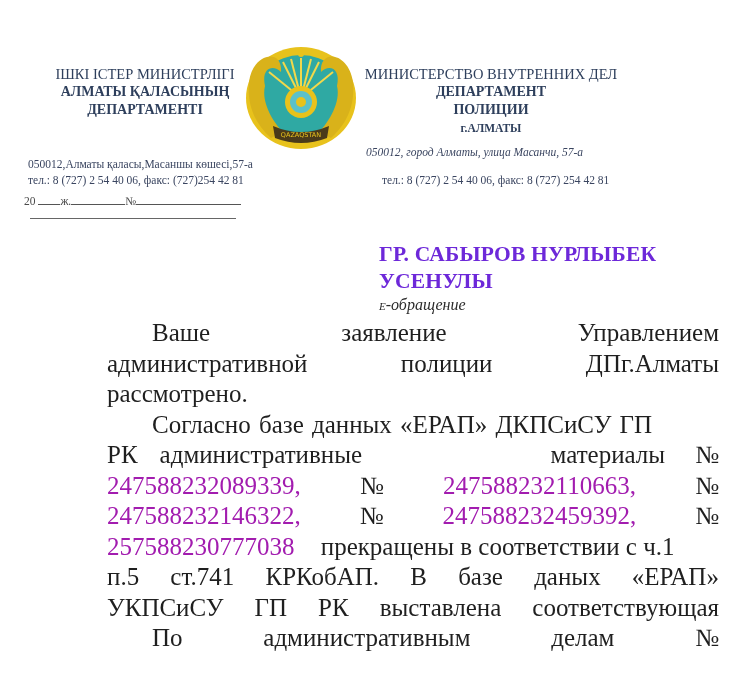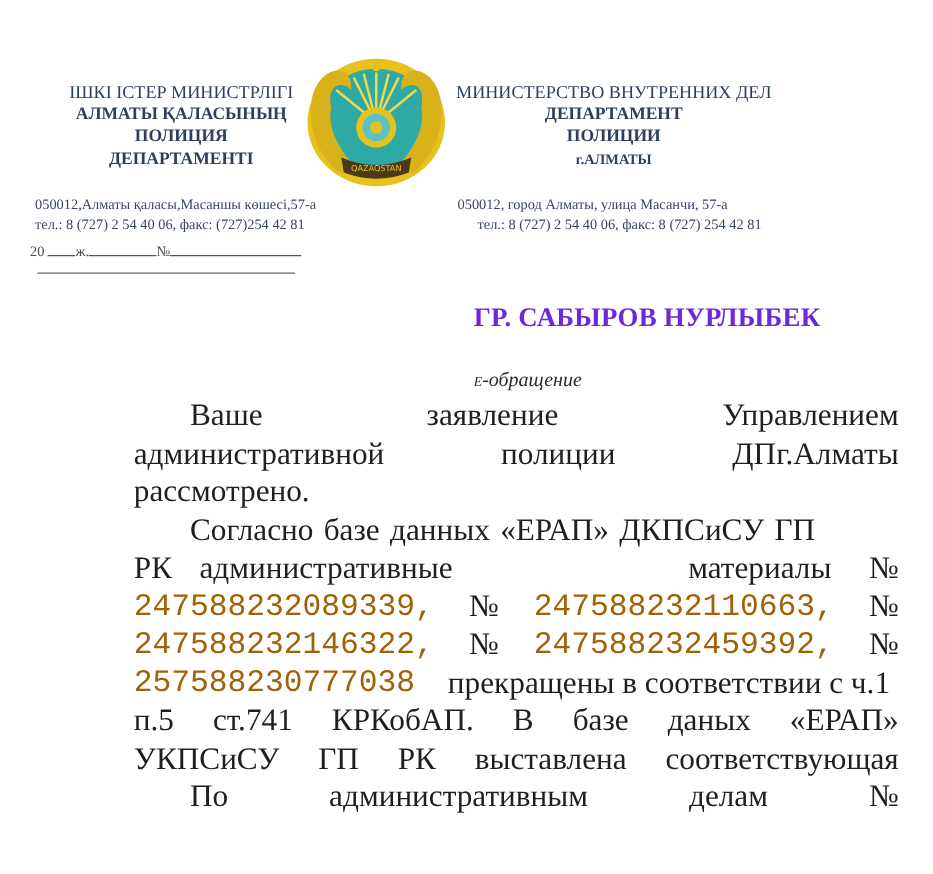--- a/index.html
+++ b/index.html
@@ -19,29 +19,28 @@
   .ul { display:inline-block; border-bottom:1px solid #555; height:11px; vertical-align:baseline; }
   .recipient { color:#6d28d9; font-weight:bold; font-size:21.5px; line-height:27px; letter-spacing:0.2px; }
   .etype { color:#2b2b2b; font-size:16px; }
   .etype .sc { font-size:11px; }
   .body-text {
     left:107px; width:612px; font-size:25px; line-height:30.5px; color:#1f1f1f;
   }
   .line { display:flex; justify-content:space-between; white-space:nowrap; height:30.5px; }
   .line.left { justify-content:flex-start; }
   .indent { padding-left:45px; }
-  .num { color:#a16207;font-family:Liberation Mono, monospace; }
+  .num { color:#a21caf; }
 </style>
 </head>
 <body>
 
 <div class="abs hdr" style="left:40px; top:65px; width:210px;">
   <div class="thin">ІШКІ ІСТЕР МИНИСТРЛІГІ</div>
   <div class="bold">АЛМАТЫ ҚАЛАСЫНЫҢ</div>
-  <div class="bold">ПОЛИЦИЯ</div>
   <div class="bold">ДЕПАРТАМЕНТІ</div>
 </div>
 
 <div class="abs" style="left:243px; top:42px; width:116px; height:108px;">
   <svg width="116" height="108" viewBox="0 0 116 108">
     <ellipse cx="58" cy="56" rx="55" ry="51" fill="#e8c21c"></ellipse>
     <ellipse cx="58" cy="56" rx="46" ry="43" fill="#2fa9a3"></ellipse>
     <g stroke="#f3d84a" stroke-width="2">
       <line x1="58" y1="56" x2="58" y2="16"></line>
       <line x1="58" y1="56" x2="40" y2="20"></line>
@@ -64,31 +63,32 @@
 
 <div class="abs hdr" style="left:355px; top:65px; width:272px;">
   <div class="thin">МИНИСТЕРСТВО ВНУТРЕННИХ ДЕЛ</div>
   <div class="bold">ДЕПАРТАМЕНТ</div>
   <div class="bold">ПОЛИЦИИ</div>
   <div class="small-bold">г.АЛМАТЫ</div>
 </div>
 
 <div class="abs addr" style="left:28px; top:156px;">050012,Алматы қаласы,Масаншы көшесі,57-а</div>
 <div class="abs addr" style="left:28px; top:172px;">тел.: 8 (727) 2 54 40 06, факс:  (727)254 42 81</div>
-<div class="abs addr" style="left:366px; top:156px;">050012, город Алматы, улица Масанчи, 57-а</div>
+<div class="abs addr" style="left:366px; top:144px;font-style:italic;">050012, город Алматы, улица Масанчи, 57-а</div>
 <div class="abs addr" style="left:382px; top:172px;">тел.: 8 (727) 2 54 40 06, факс: 8 (727) 254 42 81</div>
 
 <div class="abs reg" style="left:24px; top:193px;">
   <span>20</span>
   <span class="ul" style="width:22px;"></span><span>ж.</span><span class="ul" style="width:54px;"></span><span>№</span><span class="ul" style="width:105px;"></span>
 </div>
 <div class="abs" style="left:30px; top:218px; width:206px; border-bottom:1px solid #666;"></div>
 
 <div class="abs recipient" style="left:379px; top:241px;">
   <div>ГР. САБЫРОВ НУРЛЫБЕК</div>
+  <div>УСЕНУЛЫ</div>
 </div>
 <div class="abs etype" style="left:379px; top:296px;font-style:italic;">
   <span class="sc">Е</span><span>-обращение</span>
 </div>
 
 <div class="abs body-text" style="top:318px;">
 
   <div class="line indent">
     <span>Ваше</span>
       <span>заявление</span>

